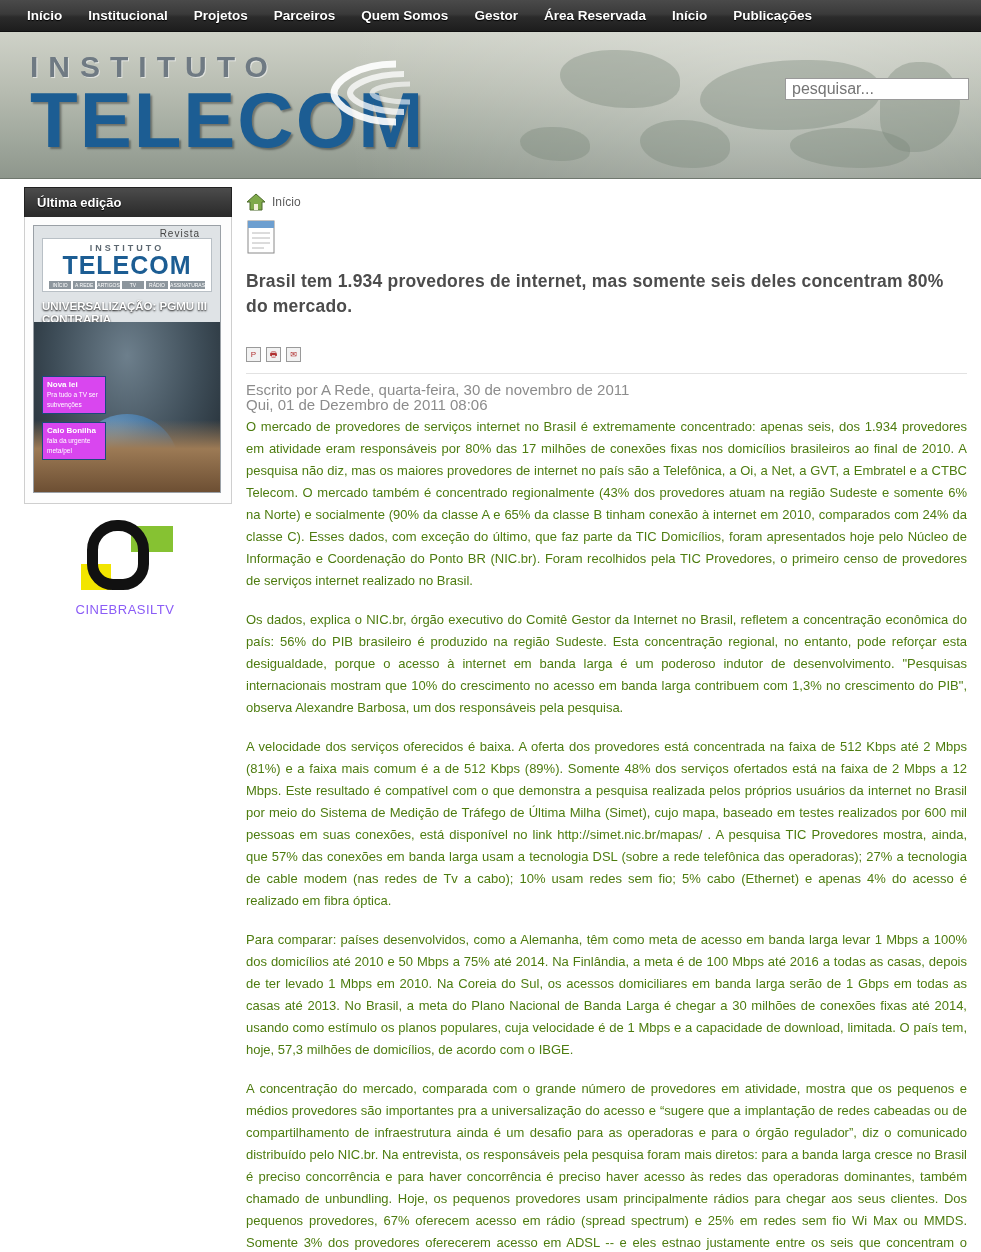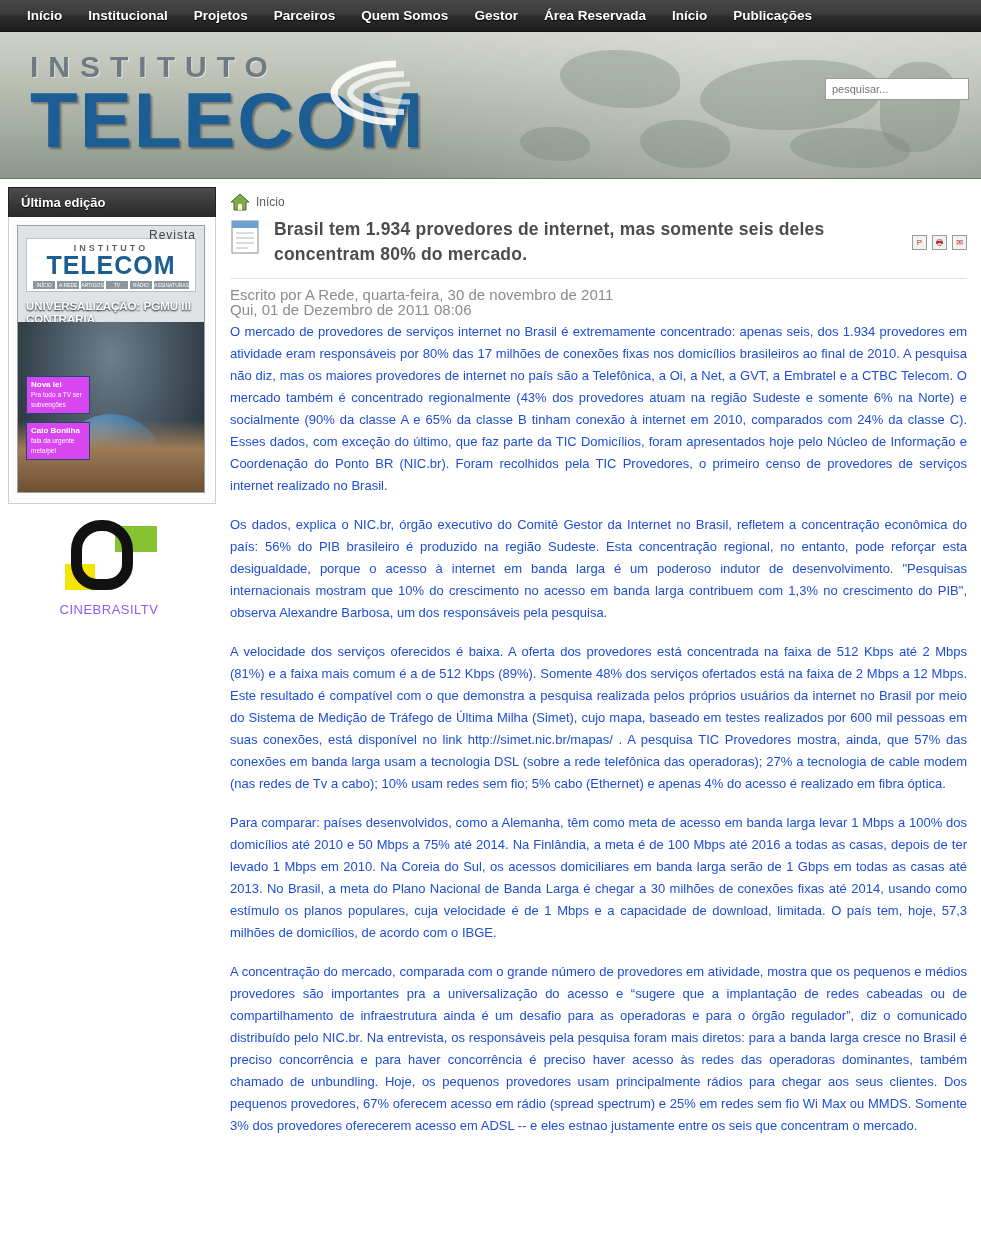--- a/index.html
+++ b/index.html
@@ -87,39 +87,39 @@
   #logo .swoosh {
     position: absolute;
     left: 296px; top: 10px;
     width: 86px; height: 66px;
     pointer-events: none;
   }
 
   #searchbox {
     position: absolute;
     right: 12px; top: 46px;
-    width: 144px;
+    width: 184px;
     height: 22px;
     border: 1px solid #9a9a9a;
     background: #ffffff;
-    font-size: 11px;
+    font-size: 16px;
     color: #777;
     padding: 2px 6px;
     font-family: "Liberation Sans", sans-serif;
   }
 
   
   #content {
     display: flex;
     align-items: flex-start;
     padding-top: 8px;
   }
   #sidebar {
     width: 208px;
-    margin-left: 8px;
+    margin-left: 24px;
     flex: 0 0 208px;
   }
   #main {
     flex: 1;
     padding: 4px 14px 0 14px;
     min-width: 0;
   }
 
   
   .mod-head {
@@ -145,22 +145,22 @@
   
   .cover {
     width: 188px;
     height: 268px;
     border: 1px solid #9aa0a6;
     position: relative;
     background: #dfe3e6;
     overflow: hidden;
   }
   .cover .rev {
-    position: absolute; right: 8px; top: 2px;
-    font-size: 12px; color: #444; letter-spacing: 1px;
+    position: absolute; right: 20px; top: 2px;
+    font-size: 10px; color: #444; letter-spacing: 1px;
   }
   .cover .chead {
     margin: 12px 8px 0 8px;
     background: #ffffff;
     border: 1px solid #b9c0c6;
     padding: 4px 4px 2px 4px;
     text-align: center;
   }
   .cover .chead .c-t1 {
     font-size: 9px; letter-spacing: 3px; color: #5c6770; font-weight: bold;
@@ -245,21 +245,21 @@
     font-size: 13px; font-weight: normal; letter-spacing: .5px; color: #8b5cf6;
   }
 
   
   .breadcrumb {
     display: flex; align-items: center; gap: 6px;
     color: #5b5b5b; font-size: 12px;
     padding: 2px 0 6px 0;
   }
   .artheadrow {
-    display: flex; align-items: flex-start; gap: 10px;
+    display: flex; align-items: flex-start; gap: 10px; flex-direction: column;
   }
   .doc-icon { flex: 0 0 34px; margin-top: 2px; }
   h1.arttitle {
     flex: 1;
     margin: 0;
     font-size: 17.5px;
     line-height: 25px;
     font-weight: bold;
     color: #4c4c4c;
     letter-spacing: .2px;
@@ -272,21 +272,21 @@
   }
   .byline {
     color: #8c8c8c; font-size: 15px; line-height: 15px;
     border-top: 1px solid #e2e2e2;
     margin-top: 11px; padding-top: 8px;
   }
   .body p {
     margin: 0 0 17px 0;
     font-size: 13px;
     line-height: 22px;
-    color: #1d4ed8;
+    color: #4d7c0f;
     text-align: justify;
   }
   .body p:first-of-type { margin-top: 4px; }
 </style>
 </head>
 <body>
 
 <div id="page">
 
   <div id="topnav">

